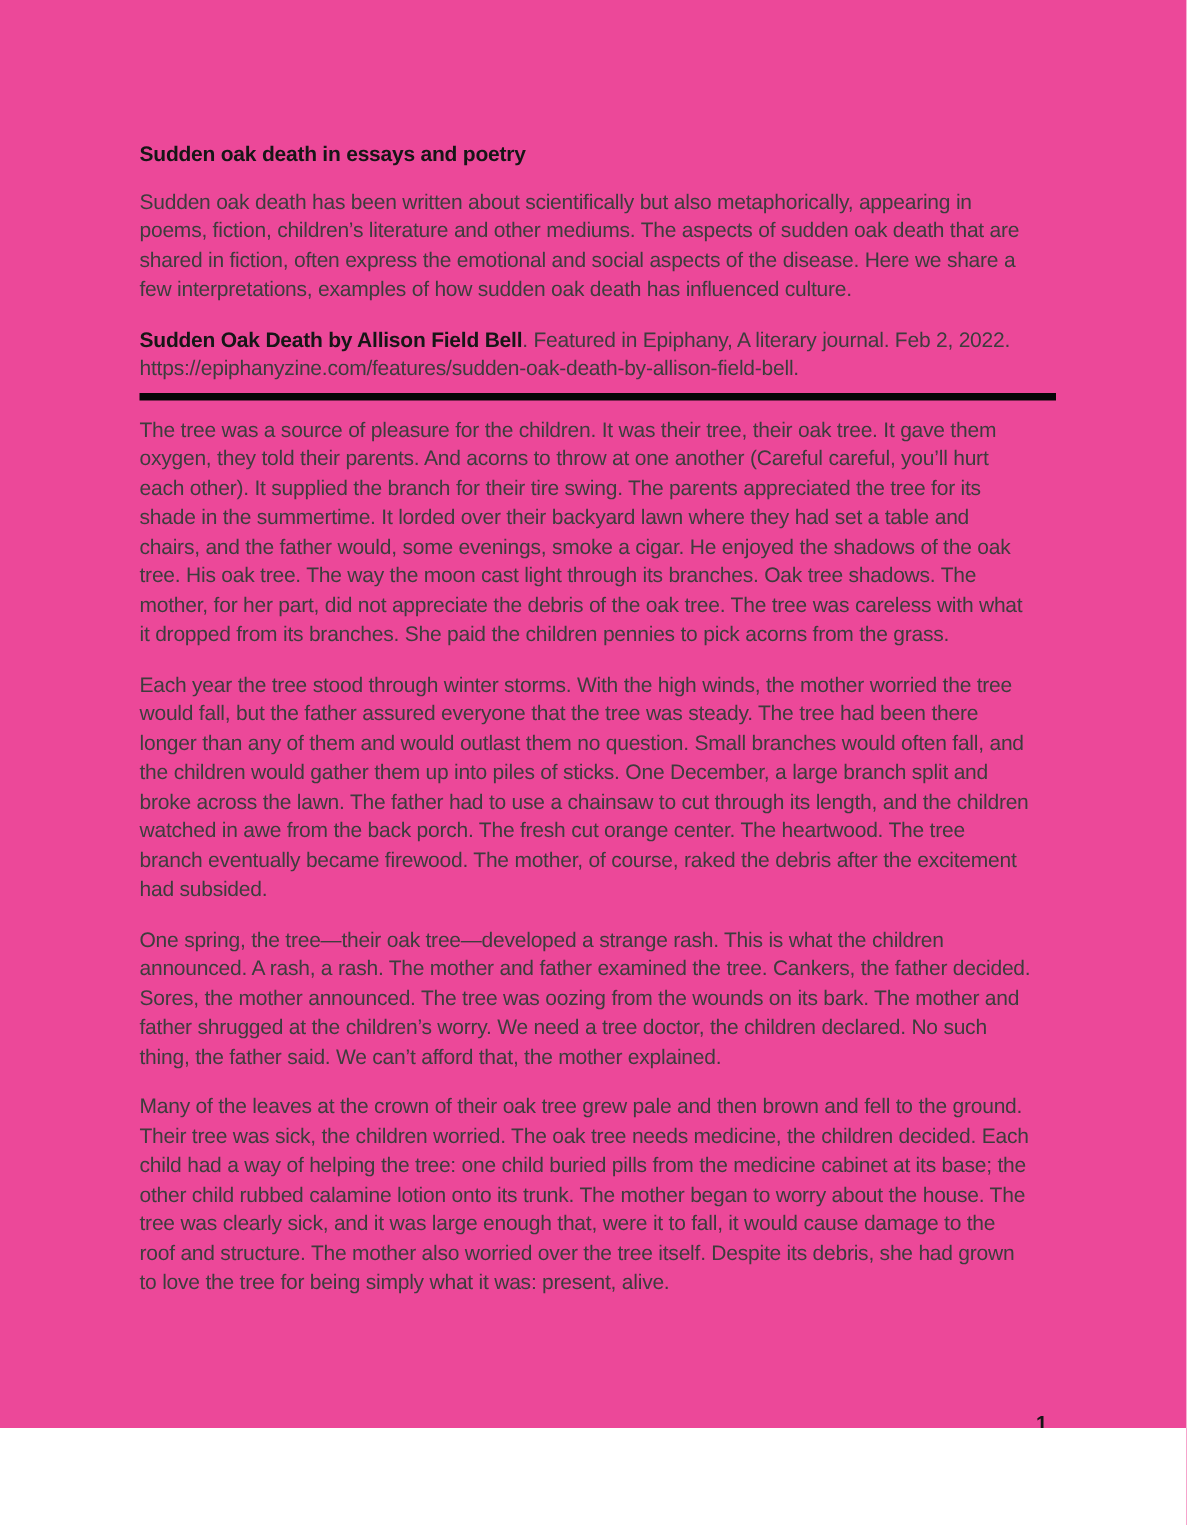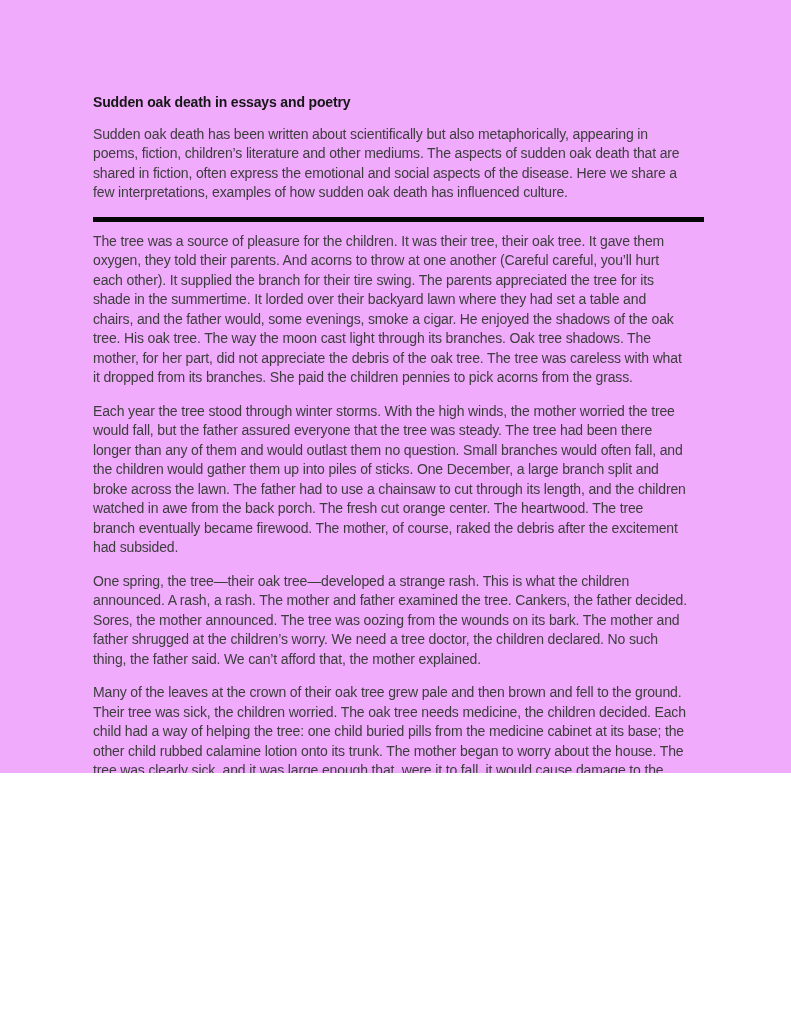--- a/index.html
+++ b/index.html
@@ -3,22 +3,22 @@
 <meta charset="utf-8">
 <style>
   html, body {
     margin: 0;
     padding: 0;
     background: #ffffff;
   }
   .page {
     position: relative;
     width: 791px;
-    height: 773px;
-    background: #f0abfc;
+    height: 952px;
+    background: #ec4899;
     font-family: "Liberation Sans", "DejaVu Sans", sans-serif;
     overflow: hidden;
   }
   .content {
     position: absolute;
     left: 93px;
     top: 93px;
     width: 611px;
   }
   .doc-title {
@@ -62,20 +62,21 @@
 </head>
 <body>
 
 <div class="page">
   <div class="content">
 
     <h1 class="doc-title">Sudden oak death in essays and poetry</h1>
 
     <p class="body-text">Sudden oak death has been written about scientifically but also metaphorically, appearing in poems, fiction, children’s literature and other mediums. The aspects of sudden oak death that are shared in fiction, often express the emotional and social aspects of the disease. Here we share a few interpretations, examples of how sudden oak death has influenced culture.</p>
 
+    <p class="body-text citation-paragraph"><span class="citation-work-title">Sudden Oak Death by Allison Field Bell</span><span>. Featured in Epiphany, A literary journal. Feb 2, 2022. https://epiphanyzine.com/features/sudden-oak-death-by-allison-field-bell.</span></p>
 
     <div class="thick-rule"></div>
 
     <p class="body-text">The tree was a source of pleasure for the children. It was their tree, their oak tree. It gave them oxygen, they told their parents. And acorns to throw at one another (Careful careful, you’ll hurt each other). It supplied the branch for their tire swing. The parents appreciated the tree for its shade in the summertime. It lorded over their backyard lawn where they had set a table and chairs, and the father would, some evenings, smoke a cigar. He enjoyed the shadows of the oak tree. His oak tree. The way the moon cast light through its branches. Oak tree shadows. The mother, for her part, did not appreciate the debris of the oak tree. The tree was careless with what it dropped from its branches. She paid the children pennies to pick acorns from the grass.</p>
 
     <p class="body-text">Each year the tree stood through winter storms. With the high winds, the mother worried the tree would fall, but the father assured everyone that the tree was steady. The tree had been there longer than any of them and would outlast them no question. Small branches would often fall, and the children would gather them up into piles of sticks. One December, a large branch split and broke across the lawn. The father had to use a chainsaw to cut through its length, and the children watched in awe from the back porch. The fresh cut orange center. The heartwood. The tree branch eventually became firewood. The mother, of course, raked the debris after the excitement had subsided.</p>
 
     <p class="body-text">One spring, the tree—their oak tree—developed a strange rash. This is what the children announced. A rash, a rash. The mother and father examined the tree. Cankers, the father decided. Sores, the mother announced. The tree was oozing from the wounds on its bark. The mother and father shrugged at the children’s worry. We need a tree doctor, the children declared. No such thing, the father said. We can’t afford that, the mother explained.</p>
 
     <p class="body-text">Many of the leaves at the crown of their oak tree grew pale and then brown and fell to the ground. Their tree was sick, the children worried. The oak tree needs medicine, the children decided. Each child had a way of helping the tree: one child buried pills from the medicine cabinet at its base; the other child rubbed calamine lotion onto its trunk. The mother began to worry about the house. The tree was clearly sick, and it was large enough that, were it to fall, it would cause damage to the roof and structure. The mother also worried over the tree itself. Despite its debris, she had grown to love the tree for being simply what it was: present, alive.</p>

